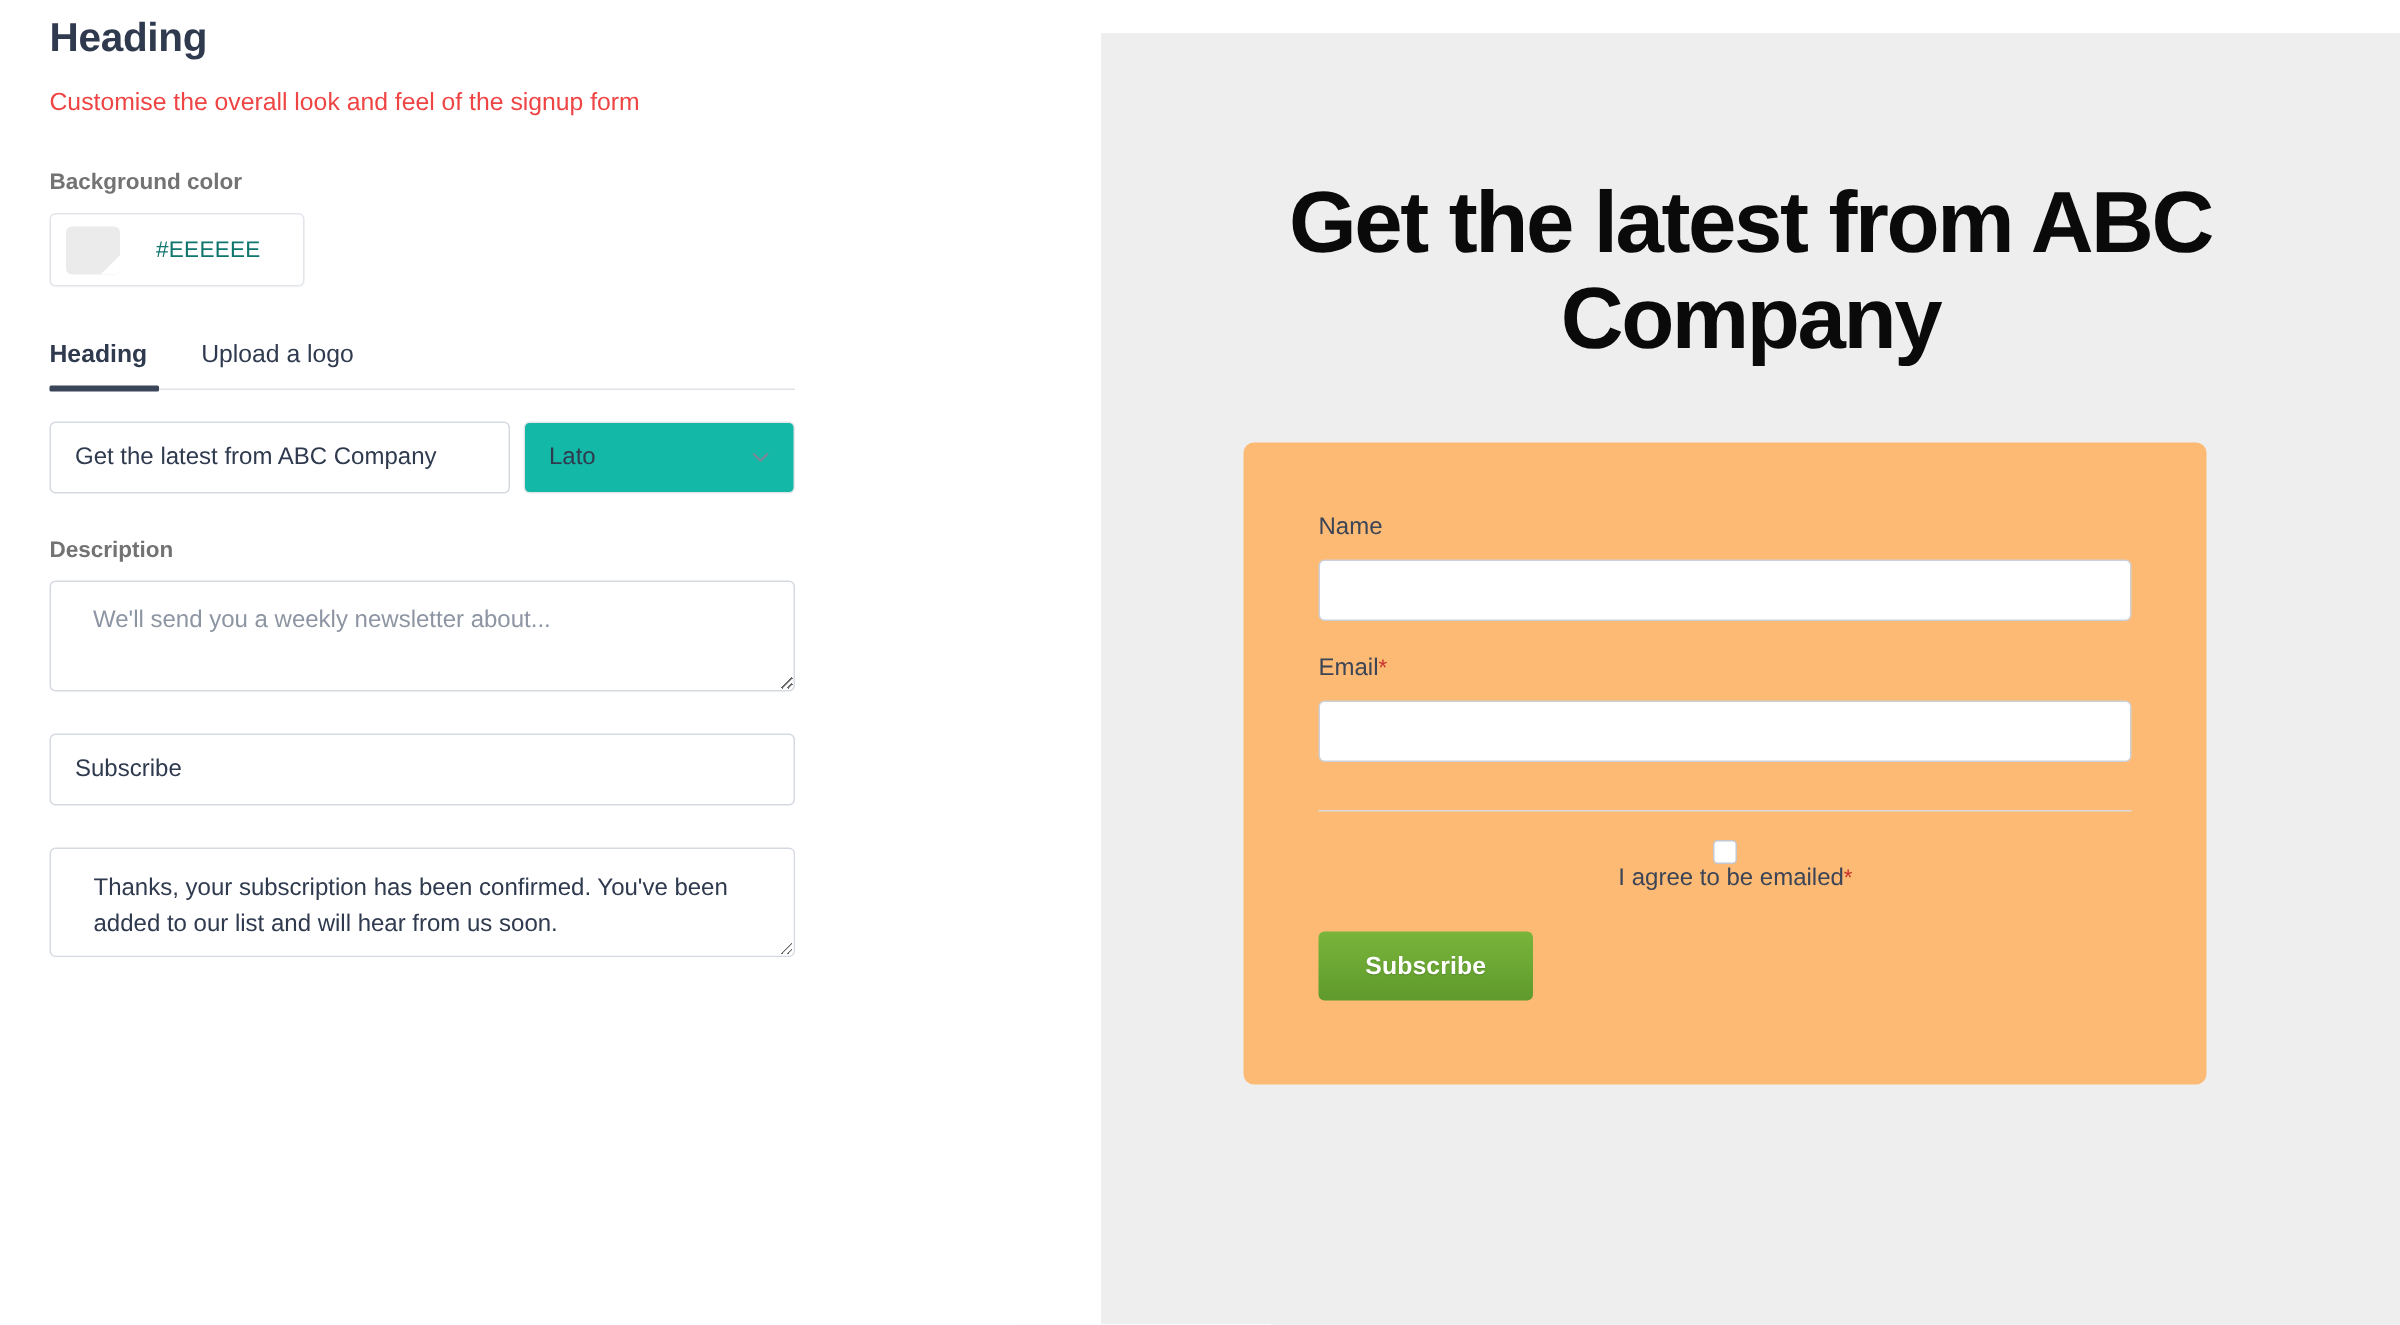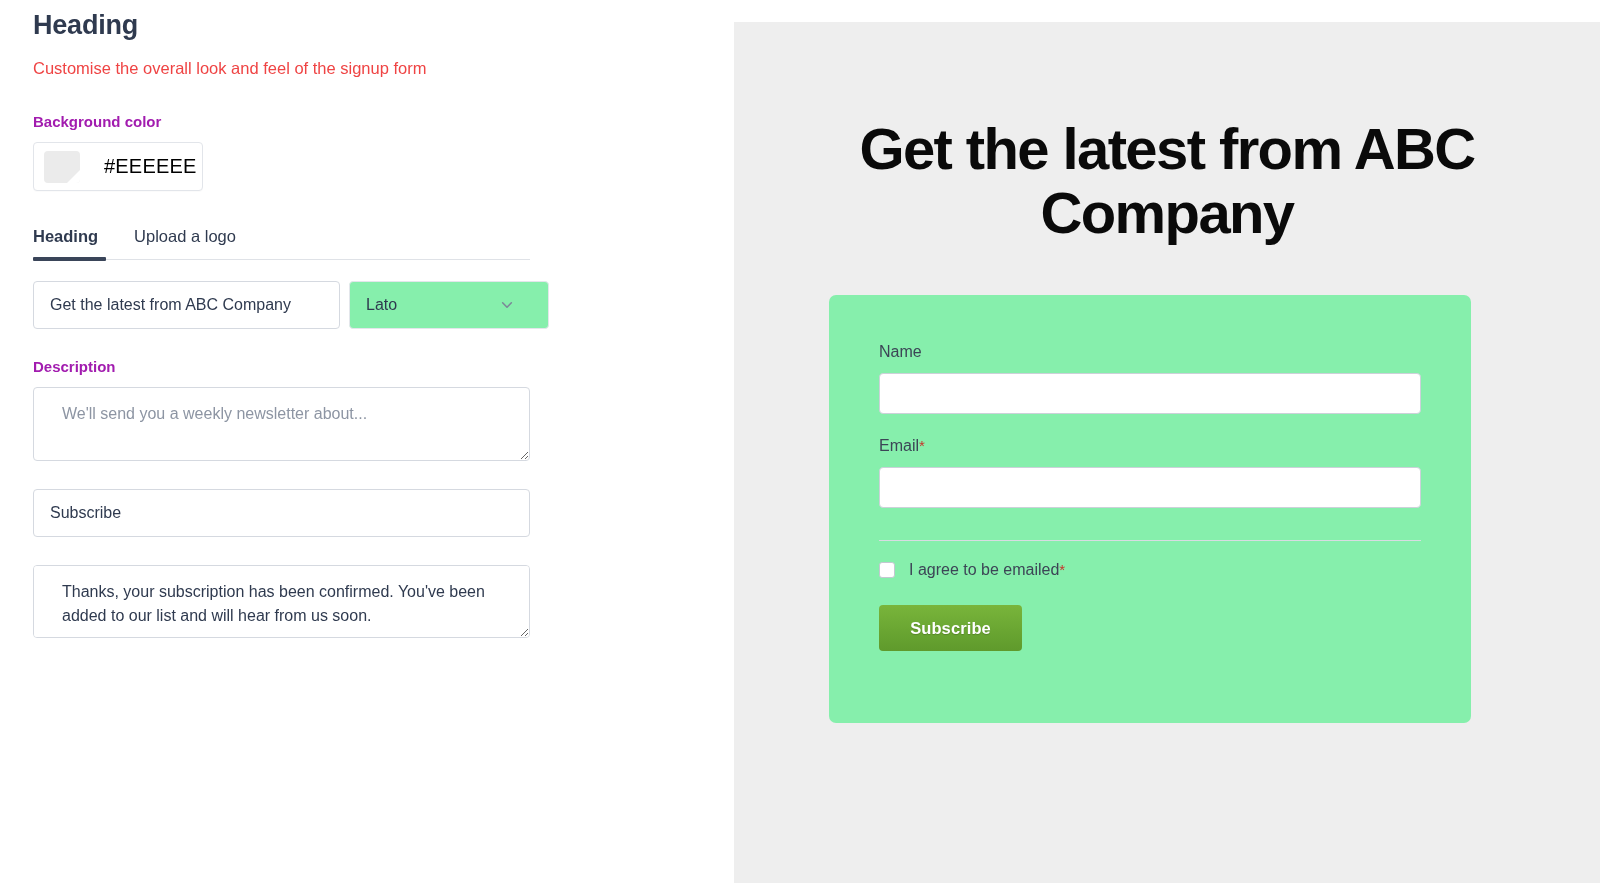--- a/index.html
+++ b/index.html
@@ -39,21 +39,21 @@
     font-size: 16.5px;
     color: #ef4444;
     margin: 15px 0 0 0;
     line-height: 22px;
     font-weight: 400;
   }
 
   .field-label {
     font-size: 15px;
     font-weight: 700;
-    color: #a21caf;
+    color: #737373;
     margin: 0 16px 10px 0;
     line-height: 20px;
   }
 
   
   .color-control {
     width: 170px; height: 49px;
     border: 1px solid #e2e5ea;
     border-radius: 4px;
     background: #fff;
@@ -74,22 +74,22 @@
     content: "";
     position: absolute;
     right: 0; bottom: 0;
     width: 0; height: 0;
     border-style: solid;
     border-width: 0 0 13px 13px;
     border-color: transparent transparent #ffffff transparent;
   }
   .color-value {
     margin-left: 24px;
-    font-size: 20px;
-    color: #000000;
+    font-size: 15px;
+    color: #0f766e;
     letter-spacing: 0.2px;
   }
 
   
   .tabs {
     position: relative;
     width: 497px;
     margin-top: 8px;
   }
   .tabs-row {
@@ -139,24 +139,24 @@
     outline: none;
   }
   .text-input::placeholder { color: #8d95a3; }
   .heading-input { width: 307px; }
 
   .select-wrap {
     position: relative;
     width: 181px; height: 48px;
   }
   .select-box {
-    width: 200px; height: 48px;
+    width: 181px; height: 48px;
     border: 1px solid #e3e6eb;
     border-radius: 4px;
-    background: #86efac;
+    background: #14b8a6;
     display: flex;
     align-items: center;
     padding: 0 16px;
     font-size: 16px;
     color: #2f3a4f;
     cursor: pointer;
   }
   .chevron {
     position: absolute;
     right: 16px; top: 50%;
@@ -200,21 +200,21 @@
     font-weight: 700;
     font-size: 58px;
     line-height: 64px;
     letter-spacing: -1.6px;
     color: #0a0a0a;
   }
   .form-card {
     position: absolute;
     left: 95px; top: 273px;
     width: 642px; height: 428px;
-    background: #86efac;
+    background: #fdba74;
     border-radius: 7px;
     padding: 47px 50px 0 50px;
   }
   .pf-label {
     font-size: 16px;
     color: #3c4556;
     line-height: 20px;
     margin: 0 0 11px 0;
   }
   .req { color: #c8342b; font-size: 15px; }
@@ -233,20 +233,21 @@
   .pf-gap { height: 22px; }
   .pf-divider {
     width: 542px; height: 1px;
     background: #d8dce2;
     margin: 32px 0 0 0;
   }
   .agree-row {
     display: flex;
     align-items: center;
     margin-top: 19px;
+    flex-direction: column;
   }
   .cb {
     width: 16px; height: 16px;
     border: 1px solid #c3c8d1;
     border-radius: 3px;
     background: #fff;
     flex: 0 0 auto;
     cursor: pointer;
   }
   .agree-text {

